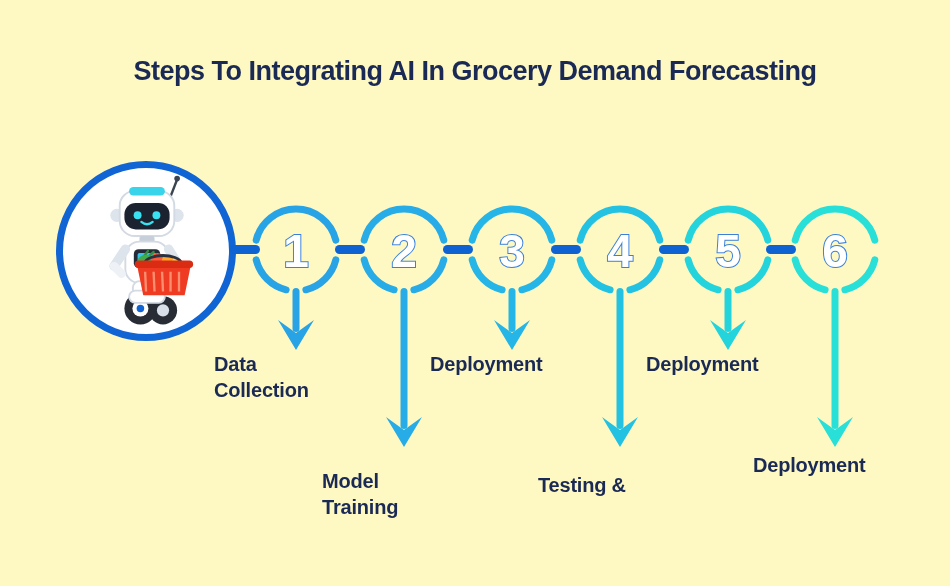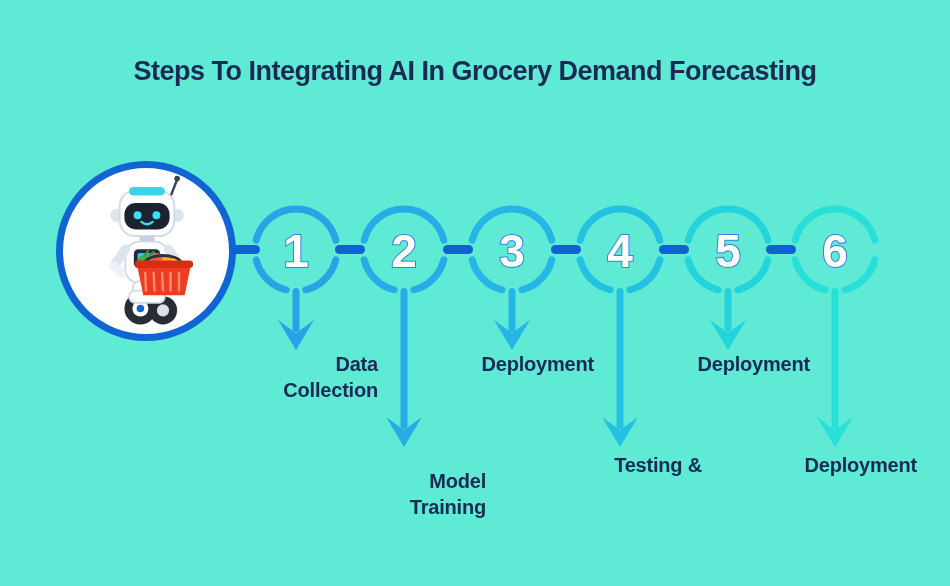--- a/index.html
+++ b/index.html
@@ -1,32 +1,32 @@
 <!DOCTYPE html>
 <html><head>
 <meta charset="utf-8">
 <style>
   html,body{margin:0;padding:0;background:#ffffff;}
   #canvas{
-    position:relative;width:950px;height:586px;background:#5eead4;overflow:hidden;
+    position:relative;width:950px;height:586px;background:#fef9c3;overflow:hidden;
     font-family:"Liberation Sans",sans-serif;
   }
   .title{
     position:absolute;top:56px;left:0;width:100%;text-align:center;
     font-size:27px;font-weight:700;letter-spacing:-0.5px;color:#1B2A55;
   }
   .hero-circle{
     position:absolute;left:56px;top:161px;width:166px;height:166px;
     border:7px solid #1164D3;border-radius:50%;background:#fff;
   }
   .dash{position:absolute;top:245px;width:30px;height:9px;border-radius:4.5px;background:#0E62D1;}
   .ring{position:absolute;width:96px;height:96px;}
   .arrow{position:absolute;}
   .step-label{
-    position:absolute;width:164px;text-align:right;
+    position:absolute;width:164px;text-align:left;
     font-size:20px;font-weight:700;color:#1B2A55;line-height:1.32;letter-spacing:-0.2px;
   }
   .label-line{display:block;}
 </style>
 </head>
 <body>
 
 <div id="canvas">
 
   <div class="title">Steps To Integrating AI In Grocery Demand Forecasting</div>
@@ -130,21 +130,21 @@
       <svg viewBox="0 0 96 96" class="ring" style="left: 572px; top: 202px;">
         <path d="M 87.8 38.1 A 41 41 0 0 0 8.2 38.1" fill="none" stroke="#23C2E2" stroke-width="7" stroke-linecap="round"></path>
         <path d="M 8.2 57.9 A 41 41 0 0 0 38.1 87.8" fill="none" stroke="#23C2E2" stroke-width="7" stroke-linecap="round"></path>
         <path d="M 57.9 87.8 A 41 41 0 0 0 87.8 57.9" fill="none" stroke="#23C2E2" stroke-width="7" stroke-linecap="round"></path>
         <text x="48" y="64.5" text-anchor="middle" font-family="Liberation Sans, sans-serif" font-size="46" font-weight="bold" fill="#FFFFFF" stroke="#3A80DA" stroke-width="2" paint-order="stroke">4</text>
       </svg>
       <svg viewBox="0 0 40 159" class="arrow" style="left: 600px; top: 288px; width: 40px; height: 159px;">
         <rect x="16.5" y="0" width="7" height="141" rx="3.5" fill="#23C2E2"></rect>
         <polygon points="2,129 20,142 38,129 20,159" fill="#23C2E2"></polygon>
       </svg>
-      <div class="step-label" style="left: 538px; top: 452px; color: rgb(27, 42, 85);">
+      <div class="step-label" style="left: 538px; top: 472px; color: rgb(27, 42, 85);">
         <span class="label-line">Testing &amp;</span>
       </div>
       <svg viewBox="0 0 96 96" class="ring" style="left: 680px; top: 202px;">
         <path d="M 87.8 38.1 A 41 41 0 0 0 8.2 38.1" fill="none" stroke="#24D4DC" stroke-width="7" stroke-linecap="round"></path>
         <path d="M 8.2 57.9 A 41 41 0 0 0 38.1 87.8" fill="none" stroke="#24D4DC" stroke-width="7" stroke-linecap="round"></path>
         <path d="M 57.9 87.8 A 41 41 0 0 0 87.8 57.9" fill="none" stroke="#24D4DC" stroke-width="7" stroke-linecap="round"></path>
         <text x="48" y="64.5" text-anchor="middle" font-family="Liberation Sans, sans-serif" font-size="46" font-weight="bold" fill="#FFFFFF" stroke="#3A80DA" stroke-width="2" paint-order="stroke">5</text>
       </svg>
       <svg viewBox="0 0 40 62" class="arrow" style="left: 708px; top: 288px; width: 40px; height: 62px;">
         <rect x="16.5" y="0" width="7" height="44" rx="3.5" fill="#24D4DC"></rect>

